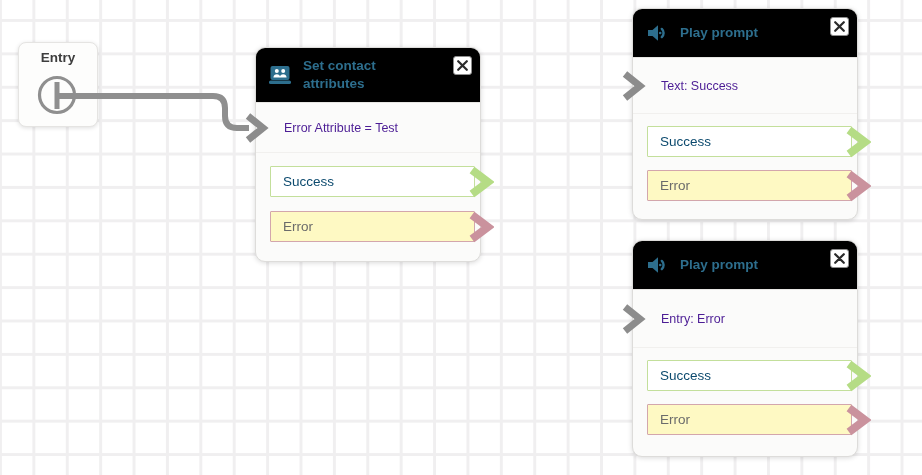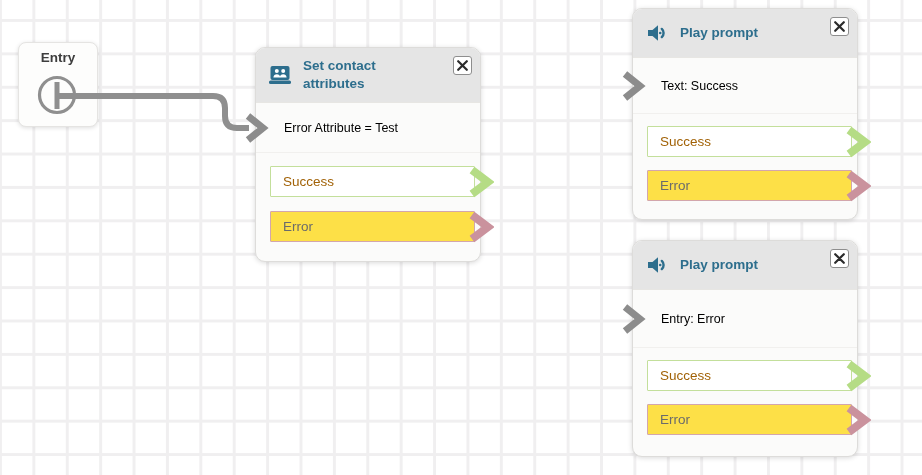--- a/index.html
+++ b/index.html
@@ -37,65 +37,65 @@
   .block{
     position:absolute;width:226px;
     background:#fbfbfa;border:1px solid #dddcda;border-radius:10px;
     box-shadow:0 1px 5px rgba(0,0,0,.15);
     z-index:4;
   }
   .block-header{
     position:relative;
     display:flex;align-items:center;
     padding:0 34px 0 13px;
-    background:#e5e5e5;border-bottom:1px solid #e7e6e3;
+    background:#000000;border-bottom:1px solid #e7e6e3;
     border-radius:9px 9px 0 0;
   }
   .b1 .block-header{height:55px;}
   .b2 .block-header,.b3 .block-header{height:49px;}
   .block-icon{flex:0 0 auto;margin-right:12px;line-height:0;}
   .block-title{
     font-size:13.5px;font-weight:bold;color:#2d6e8d;
     line-height:1.3;max-width:125px;
   }
   .close-btn{
     position:absolute;top:8px;right:8px;
     width:19px;height:19px;padding:0;
     background:#fff;border:1px solid #8e8e8e;border-radius:3px;
     display:flex;align-items:center;justify-content:center;
     cursor:pointer;line-height:0;
   }
 
   .param-row{
     position:relative;display:flex;align-items:center;
     padding-left:28px;
-    font-size:12.5px;color:#000000;
+    font-size:12.5px;color:#4c1d95;
     border-bottom:1px solid #f1f0ee;
   }
   .b1 .param-row{height:50px;}
   .b2 .param-row{height:56px;}
   .b3 .param-row{height:58px;}
 
   .input-chevron{position:absolute;left:-11px;top:50%;transform:translateY(-50%);line-height:0;}
 
   .b1 .outputs{padding:13px 0 5px;}
   .b2 .outputs{padding:12px 0 5px;}
   .b3 .outputs{padding:12px 0 8px;}
 
   .output-row{
     position:relative;
     height:31px;margin:0 5px 14px 14px;
     display:flex;align-items:center;
     padding-left:12px;
-    font-size:13.5px;color:#a16207;
+    font-size:13.5px;color:#0c4a6e;
     border-radius:1px;
   }
   .b2 .output-row,.b3 .output-row{margin-bottom:13px;}
   .output-row.success{background:#ffffff;border:1.5px solid #c3df9b;}
-  .output-row.error{background:#fde047;border:1.5px solid #d3a6ac;color:#6b6b6b;}
+  .output-row.error{background:#fef9c3;border:1.5px solid #d3a6ac;color:#6b6b6b;}
   .out-chevron{position:absolute;right:-20px;top:50%;transform:translateY(-50%);line-height:0;}
 </style>
 </head>
 <body>
 
 <div class="canvas">
 
   <div class="entry-card">
     <div class="entry-label">Entry</div>
   </div>

